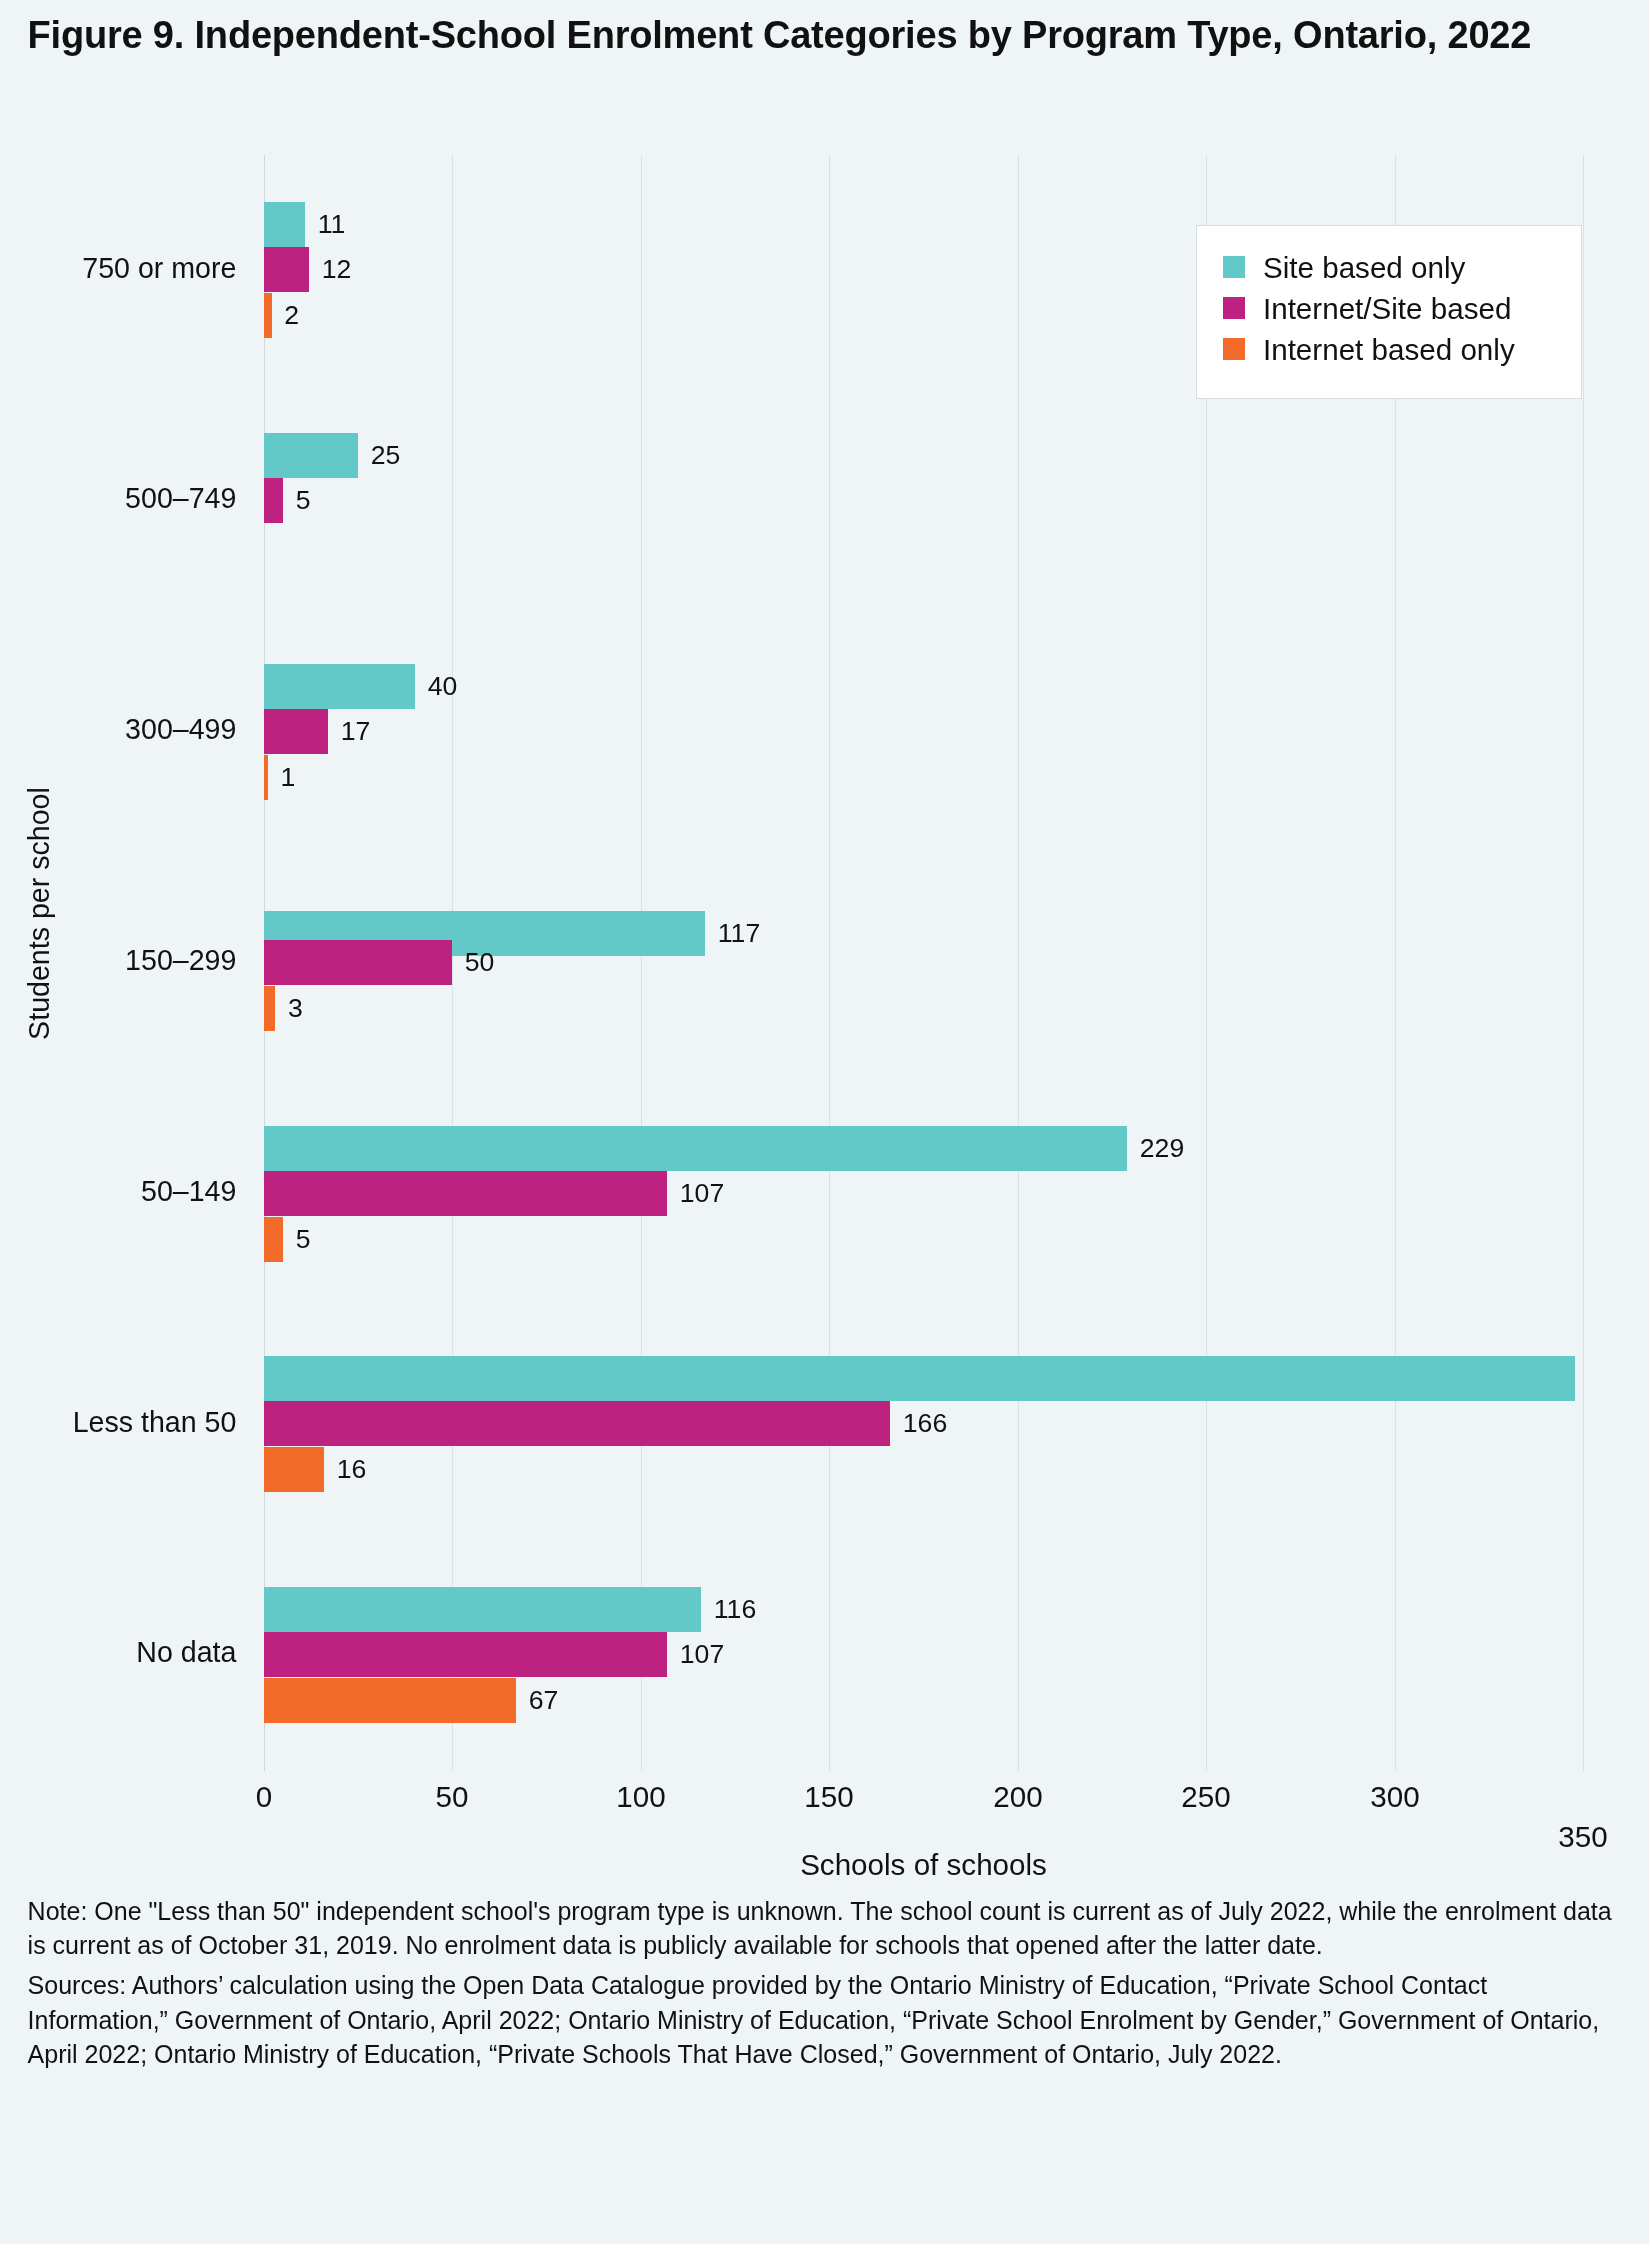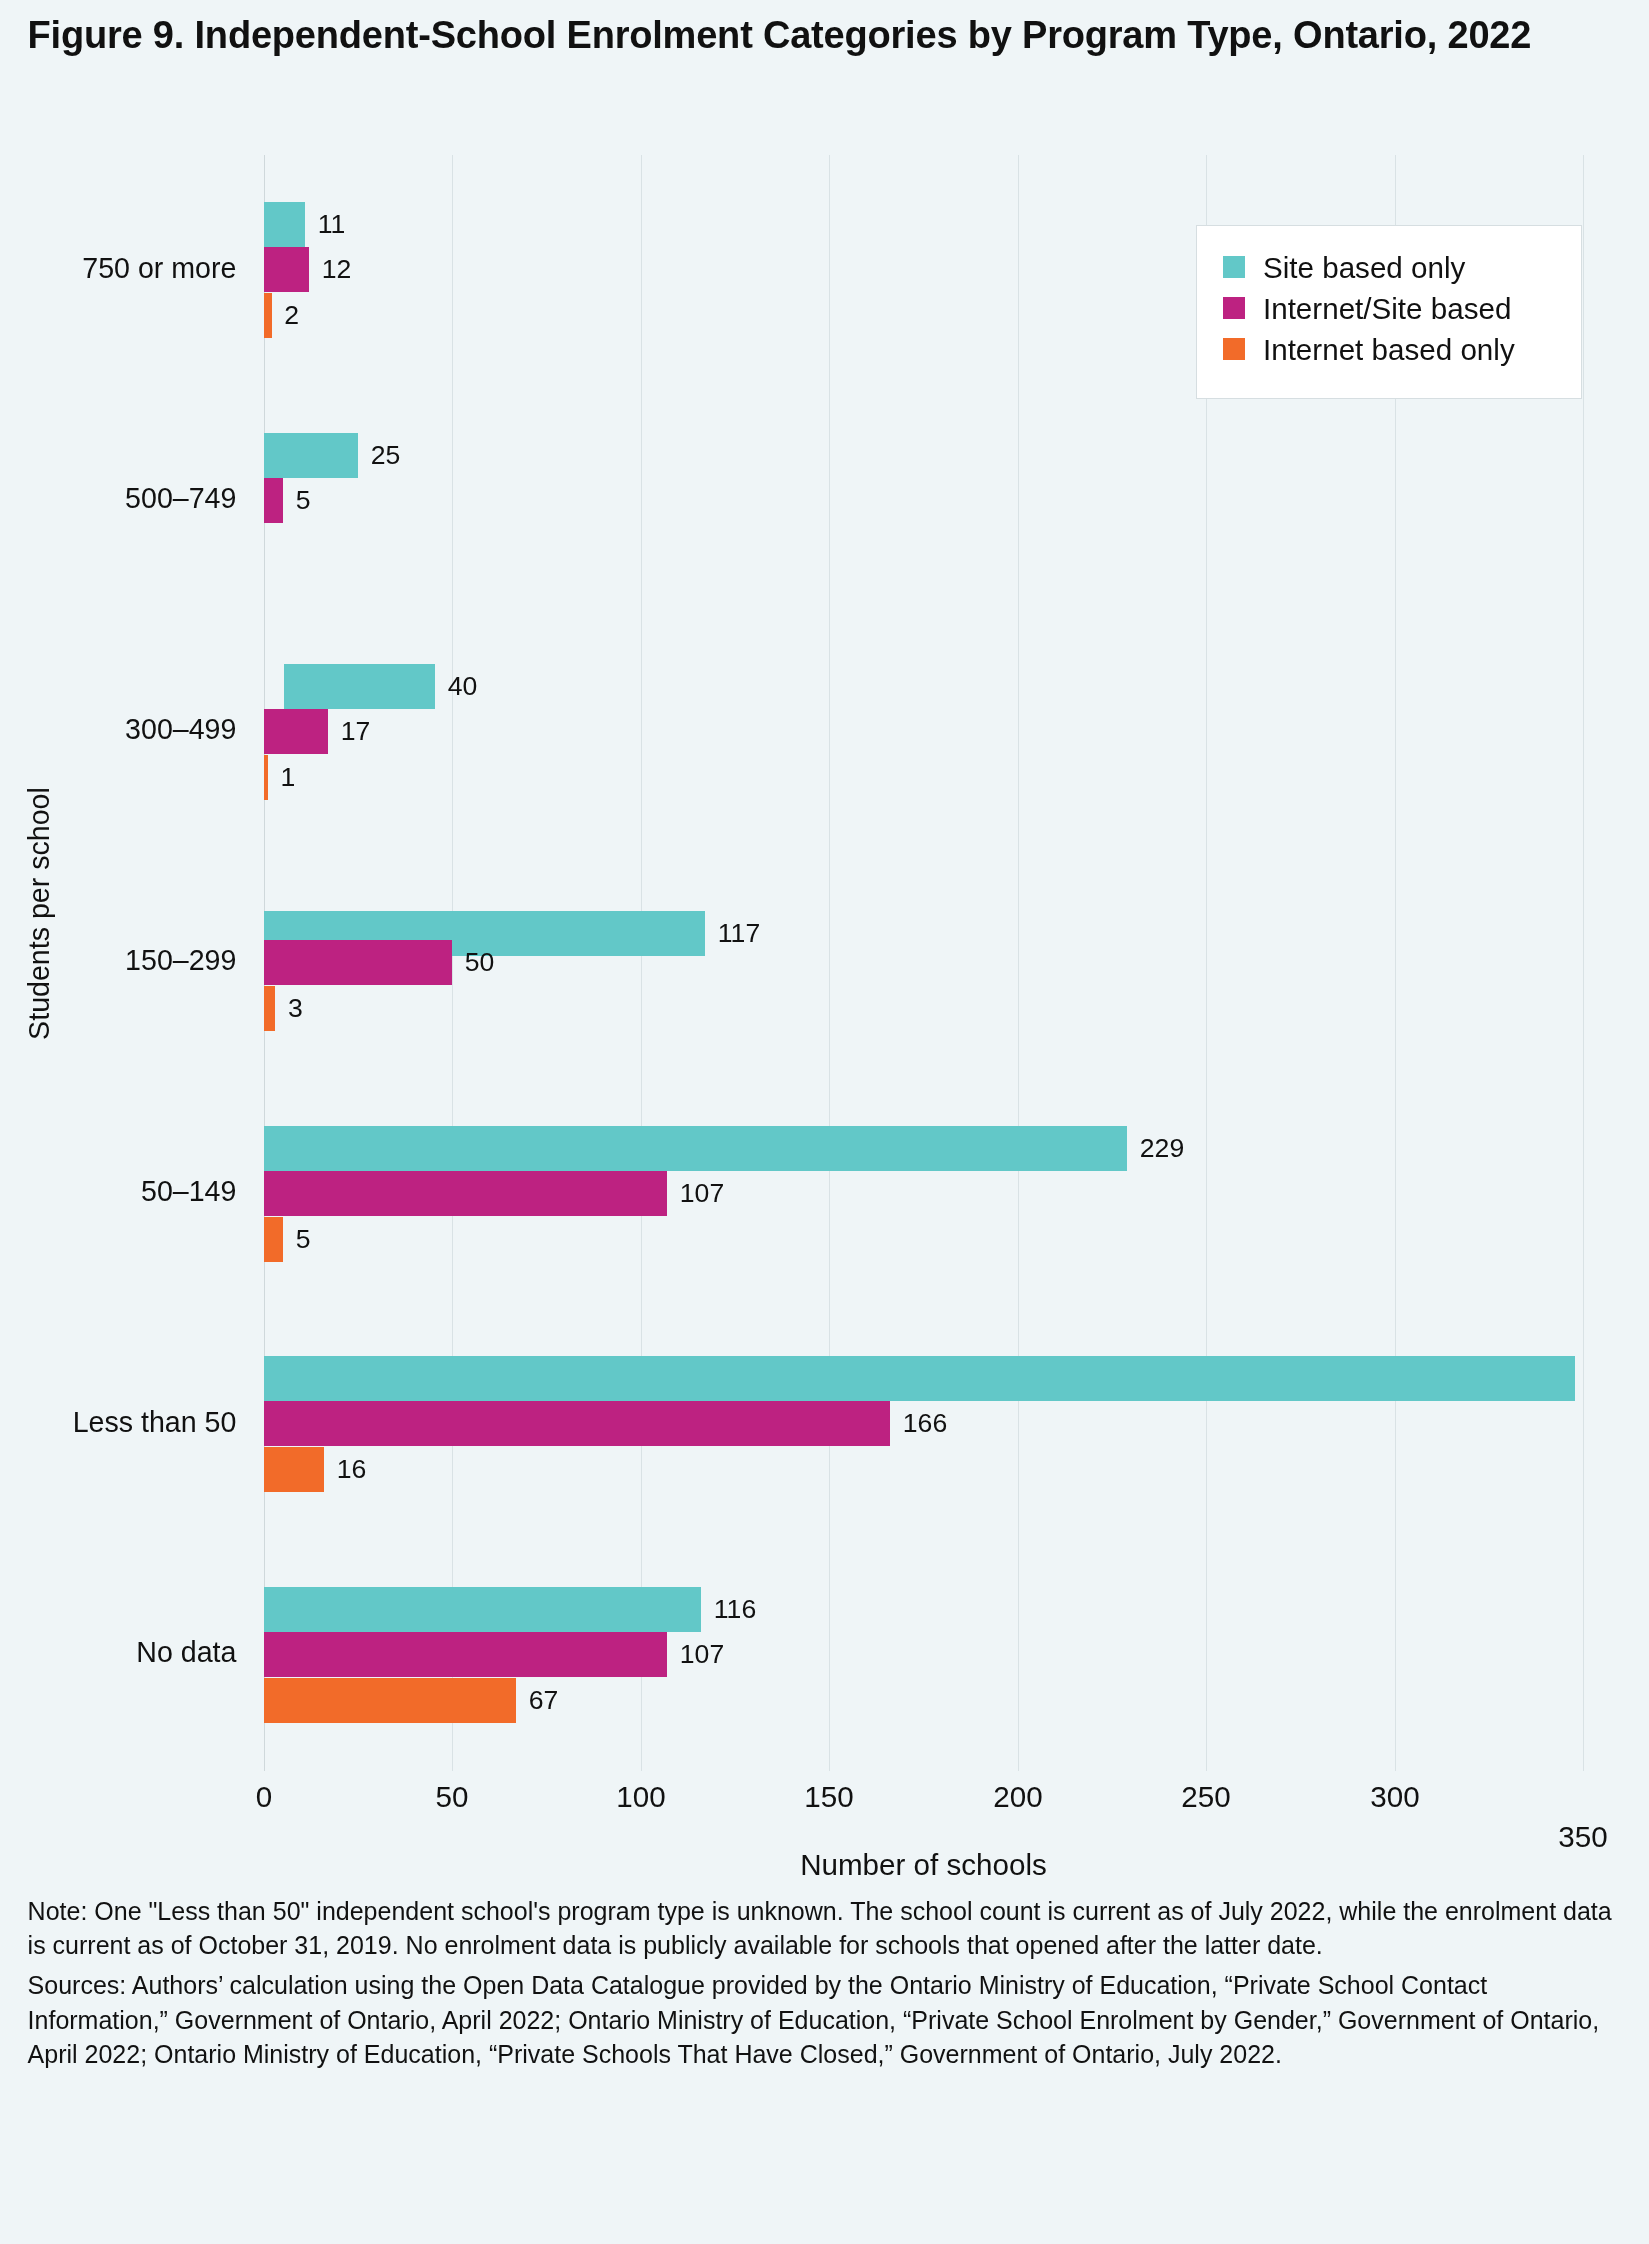--- a/index.html
+++ b/index.html
@@ -239,21 +239,21 @@
           </div>
           <div class="bar-row" style="top: 45px; width: auto;">
             <div class="bar" style="width: 19px; background: rgb(189, 34, 129);"></div>
             <span class="bar-value">5</span>
           </div>
           <div class="bar-row" style="top: 91px; width: auto;">
             <div class="bar" style="width: 0px; background: rgb(242, 107, 41);"></div>
           </div>
         </div>
         <div class="bar-group" style="top: 509px; height: 136px;">
-          <div class="bar-row" style="top: 0px; width: auto; padding-left: 20px;">
+          <div class="bar-row" style="top: 0px; width: auto;">
             <div class="bar" style="width: 151px; background: rgb(98, 200, 200);"></div>
             <span class="bar-value">40</span>
           </div>
           <div class="bar-row" style="top: 45px; width: auto;">
             <div class="bar" style="width: 64px; background: rgb(189, 34, 129);"></div>
             <span class="bar-value">17</span>
           </div>
           <div class="bar-row" style="top: 91px; width: auto;">
             <div class="bar" style="width: 3.8px; background: rgb(242, 107, 41);"></div>
             <span class="bar-value">1</span>
@@ -321,21 +321,21 @@
   <div id="x-ticks">
       <div class="x-tick" style="left: 0px;">0</div>
       <div class="x-tick" style="left: 188px;">50</div>
       <div class="x-tick" style="left: 377px;">100</div>
       <div class="x-tick" style="left: 565px;">150</div>
       <div class="x-tick" style="left: 754px;">200</div>
       <div class="x-tick" style="left: 942px;">250</div>
       <div class="x-tick" style="left: 1131px;">300</div>
       <div class="x-tick" style="left: 1319px; margin-top: 40px;">350</div>
     </div>
-  <div id="x-axis-title">Number of schools</div>
+  <div id="x-axis-title">Schools of schools</div>
 
   <div id="legend">
       <div class="legend-item">
         <span class="legend-swatch" style="background: rgb(98, 200, 200);"></span>
         <span class="legend-label">Site based only</span>
       </div>
       <div class="legend-item">
         <span class="legend-swatch" style="background: rgb(189, 34, 129);"></span>
         <span class="legend-label">Internet/Site based</span>
       </div>

